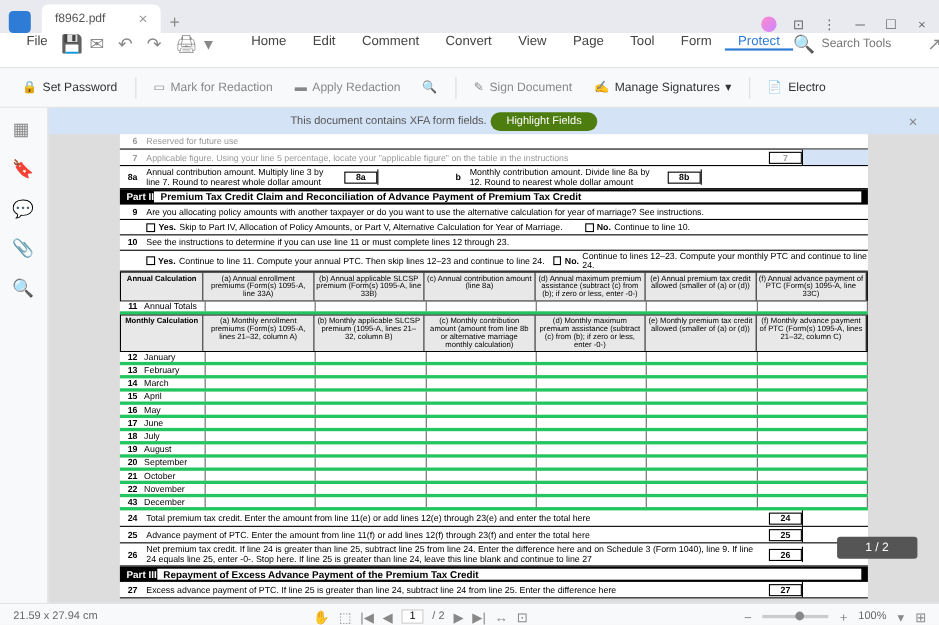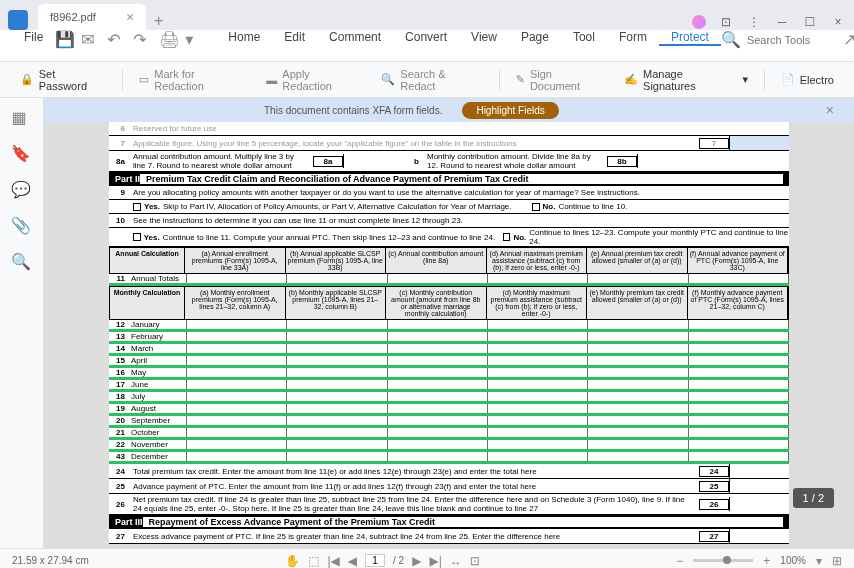--- a/index.html
+++ b/index.html
@@ -25,42 +25,42 @@
     .tool-btn { display: flex; align-items: center; gap: 5px; padding: 4px 8px; font-size: 11px; color: #888; cursor: pointer; }
     .tool-btn.enabled { color: #333; }
     .tool-divider { width: 1px; height: 20px; background: #ddd; margin: 0 4px; }
     
     .content-area { display: flex; height: calc(100% - 118px); }
     .sidebar { width: 44px; background: #f8f9fb; border-right: 1px solid #e0e0e0; display: flex; flex-direction: column; align-items: center; padding-top: 10px; gap: 16px; }
     .sidebar-icon { width: 20px; height: 20px; color: #888; cursor: pointer; }
     
     .document-view { flex: 1; background: #ddd; overflow: hidden; position: relative; }
     .xfa-banner { background: #d4e3f5; height: 24px; display: flex; align-items: center; padding: 0 20px; font-size: 10px; color: #555; }
-    .highlight-btn { background: #a16207; color: #fff; border-radius: 12px; padding: 3px 14px; font-size: 10px; margin-left: 20px; cursor: pointer; }
+    .highlight-btn { background: #4d7c0f; color: #fff; border-radius: 12px; padding: 3px 14px; font-size: 10px; margin-left: 4px; cursor: pointer; }
     .xfa-close { margin-left: auto; color: #888; cursor: pointer; font-size: 14px; }
     
     .pdf-page { background: #fff; margin: 0 auto; width: 680px; font-size: 8px; position: relative; }
     .form-row { display: flex; border-bottom: 1px solid #000; min-height: 14px; align-items: center; }
     .line-num { width: 20px; text-align: right; padding-right: 4px; font-weight: bold; font-size: 8px; }
     .line-text { flex: 1; padding: 1px 4px; font-size: 8px; }
     .part-header { background: #000000; color: #fff; font-weight: bold; padding: 2px 6px; font-size: 9px; display: flex; }
     
     .calc-table { display: flex; border: 1px solid #000; font-size: 7px; }
     .calc-cell { border-right: 1px solid #000; padding: 2px; text-align: center; background: #e8e8e8; }
     .calc-cell.label { width: 75px; font-weight: bold; }
     .calc-cell.col { flex: 1; }
     
     .month-row { display: flex; border-bottom: 3px solid #22c55e; min-height: 12px; justify-content: center; }
     .month-num { width: 20px; text-align: right; padding-right: 4px; font-size: 8px; font-weight: bold; }
     .month-name { width: 58px; font-size: 8px; padding-left: 2px; border-right: 1px solid #666; }
     .month-cell { flex: 1; border-right: 1px solid #666; }
     
     .end-box { width: 30px; border: 1px solid #000; text-align: center; font-size: 8px; font-weight: bold; margin-left: 4px; }
     
-    .page-indicator { position: absolute; right: 20px; bottom: 40px; background: #555; color: #fff; padding: 4px 10px; border-radius: 3px; font-size: 11px; }
+    .page-indicator { position: absolute; right: 20px; bottom: 40px; background: #555; color: #fff; padding: 4px 26px; border-radius: 3px; font-size: 11px; }
     
     .statusbar { height: 24px; background: #f8f9fb; border-top: 1px solid #e0e0e0; display: flex; align-items: center; padding: 0 12px; font-size: 10px; color: #666; }
     .statusbar-center { margin: 0 auto; display: flex; align-items: center; gap: 8px; }
     .statusbar-right { display: flex; align-items: center; gap: 10px; }
     .nav-btn { color: #888; cursor: pointer; font-size: 12px; }
     .zoom-slider { width: 60px; height: 3px; background: #ccc; position: relative; }
     .zoom-thumb { width: 8px; height: 8px; background: #888; border-radius: 50%; position: absolute; top: -3px; left: 30px; }
     .small-box { display: inline-block; width: 8px; height: 8px; border: 1px solid #000; vertical-align: middle; }
   </style>
 </head>
@@ -119,21 +119,20 @@
   <div class="tool-btn">
     <span>▭</span>
     <span>Mark for Redaction</span>
   </div>
   <div class="tool-btn">
     <span>▬</span>
     <span>Apply Redaction</span>
   </div>
   <div class="tool-btn">
     <span>🔍</span>
-    <span>Search &amp; Redact</span>
   </div>
   <div class="tool-divider"></div>
   <div class="tool-btn">
     <span>✎</span>
     <span>Sign Document</span>
   </div>
   <div class="tool-btn enabled">
     <span>✍</span>
     <span>Manage Signatures</span>
     <span>▾</span>

